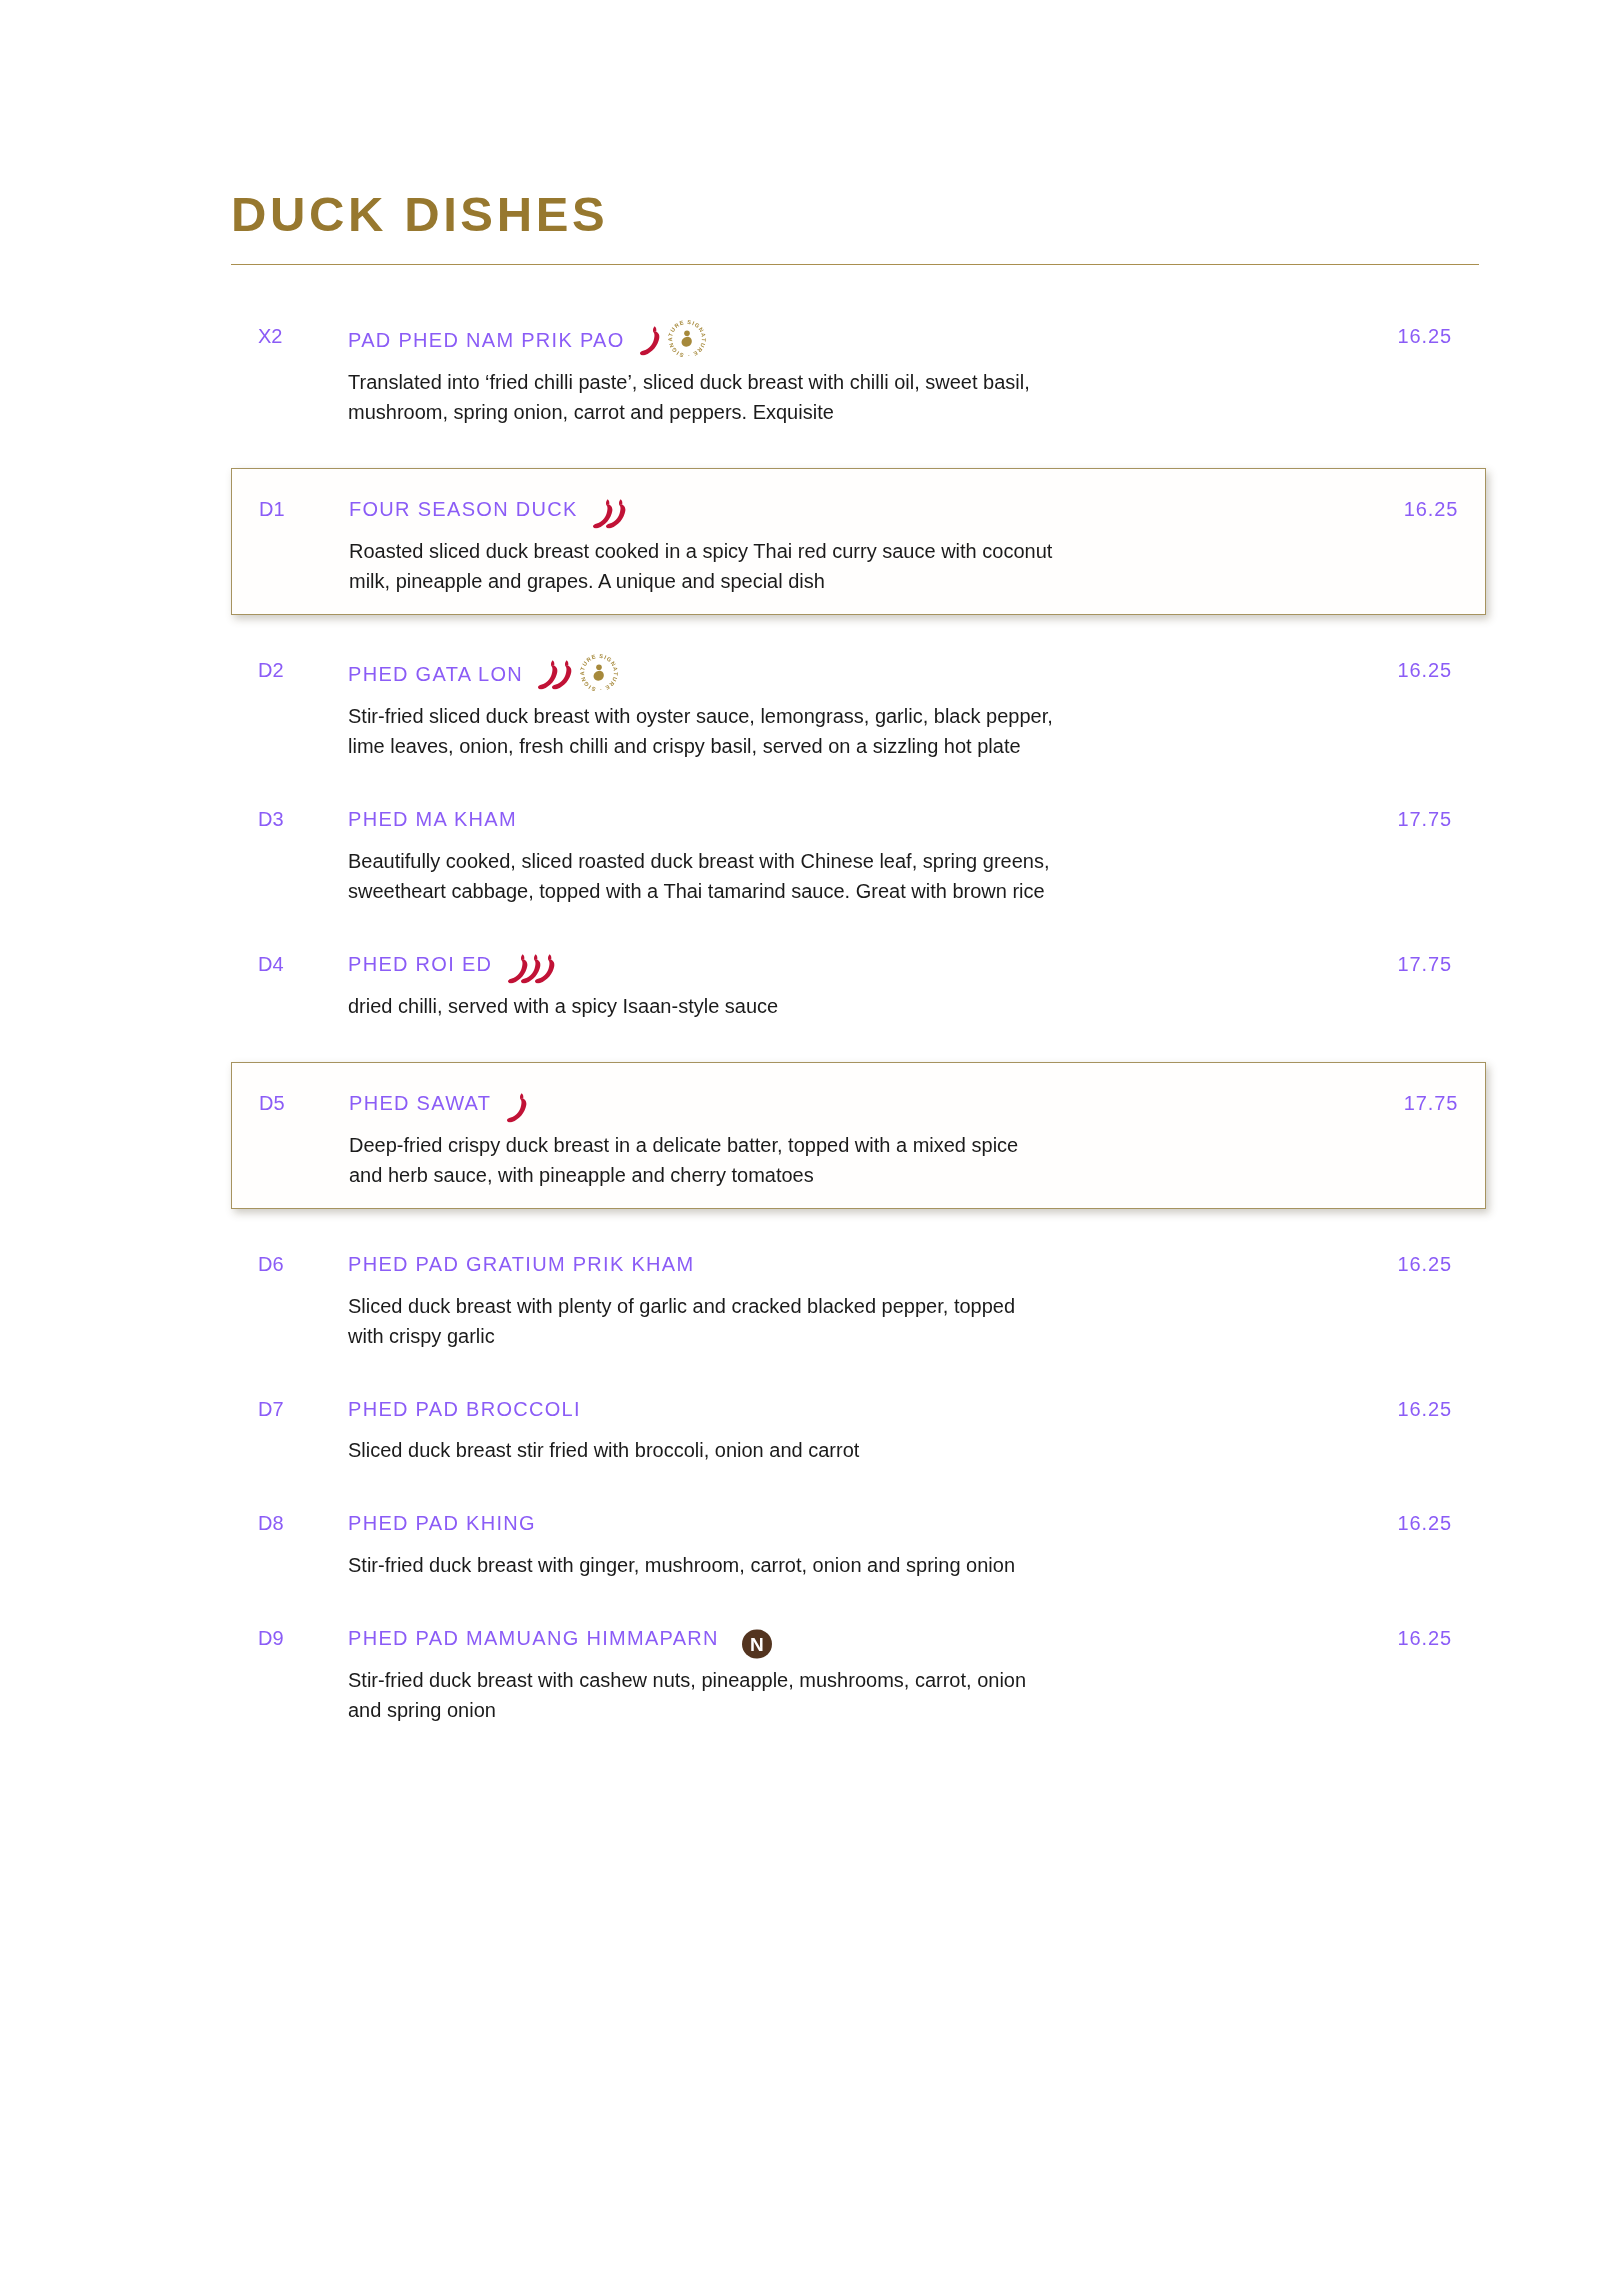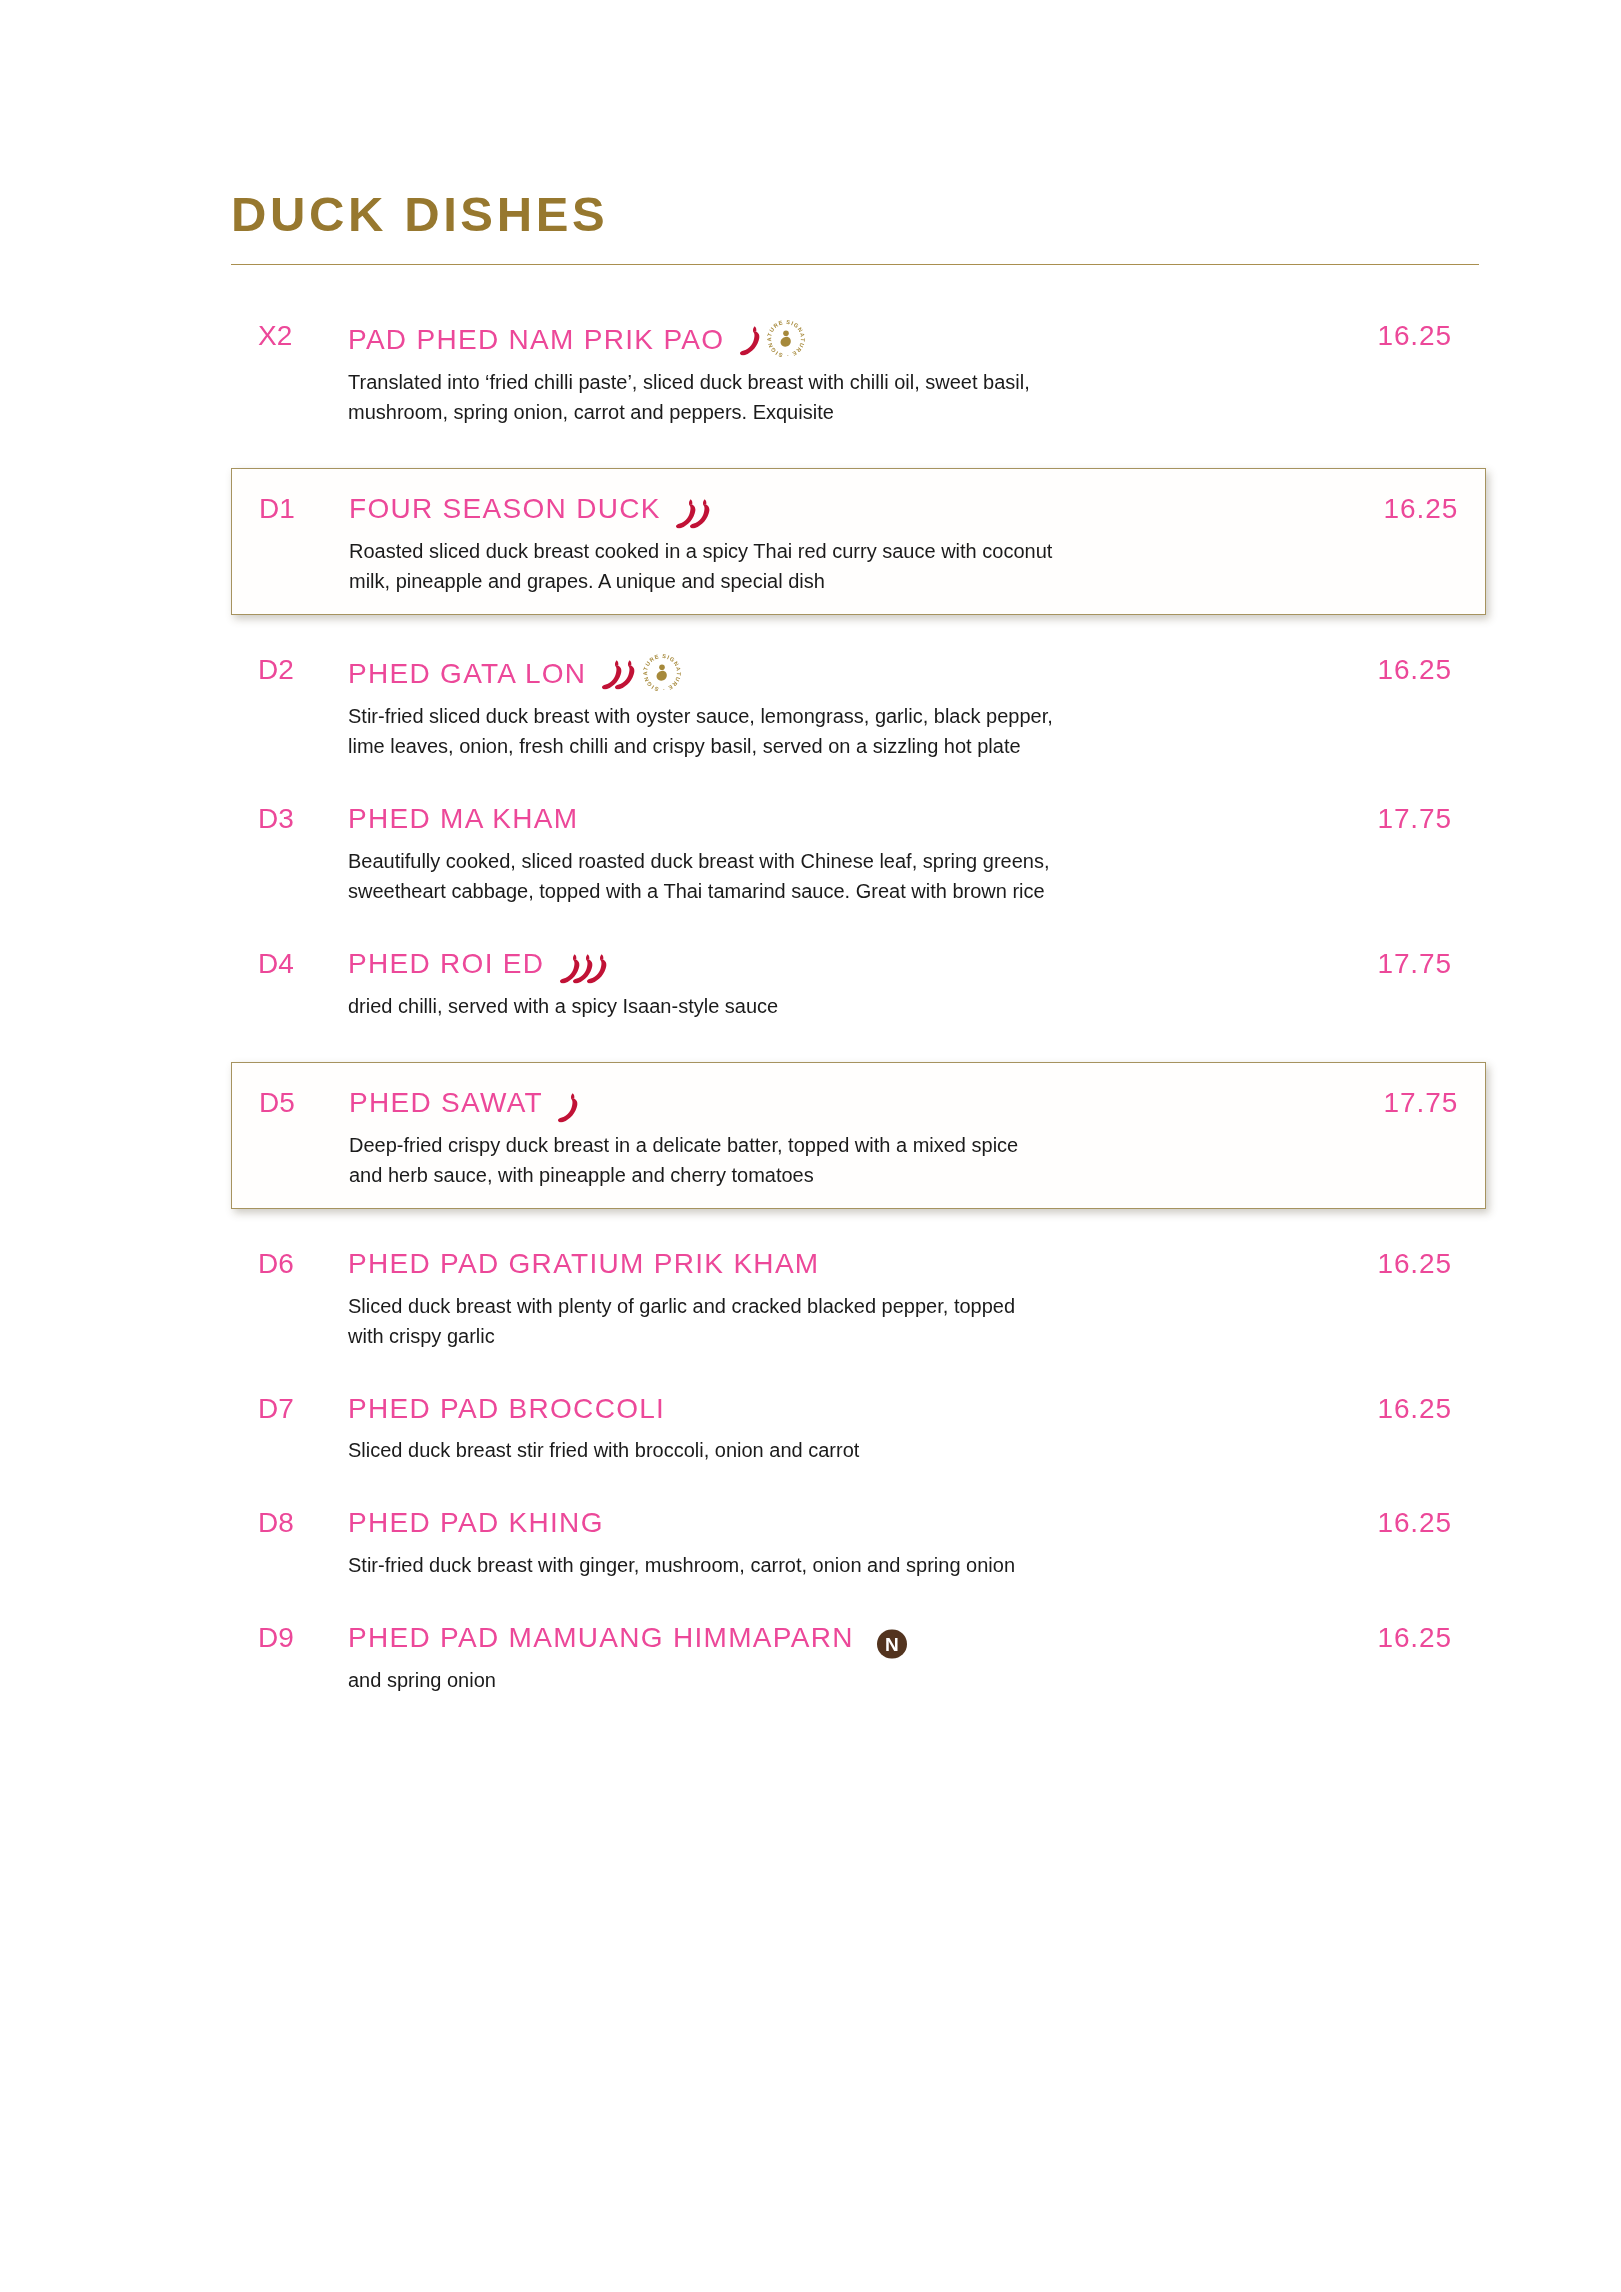--- a/index.html
+++ b/index.html
@@ -37,22 +37,22 @@
   }
   .row.boxed {
     border:1.8px solid #A6935F;
     box-shadow:2.7px 3.6px 8px rgba(90,80,55,0.30);
     padding:23px 27px 18px 27px;
     margin:0 -7.2px 38px 0;
     background:#fffefd;
   }
 
   .code, .name, .price {
-    color:#ec4899;
-    font-size:28px;
+    color:#8b5cf6;
+    font-size:20px;
     line-height:34px;
   }
   .name { letter-spacing:1.3px; }
   .price { text-align:right; letter-spacing:0.9px; }
 
   .name-line { display:flex; align-items:flex-end; }
   .icons { display:inline-flex; align-items:center; margin-left:14.3px; transform:translateY(2.7px); }
   .icons .chilli { width:21.5px; height:30px; }
   .icons .chilli + .chilli { margin-left:-8px; }
   .icons .sig { width:38px; height:38px; margin-left:7.2px; transform:translateY(-1.8px); }
@@ -271,20 +271,21 @@
     <div class="row">
       <div class="code">D9</div>
       <div>
         <div class="name-line">
           <span class="name">PHED PAD MAMUANG HIMMAPARN</span>
           <span class="icons">
             <span class="nut-badge">N</span>
           </span>
         </div>
         <div class="desc">
+          <div class="desc-line">Stir-fried duck breast with cashew nuts, pineapple, mushrooms, carrot, onion</div>
           <div class="desc-line">and spring onion</div>
         </div>
       </div>
       <div class="price">16.25</div>
     </div>
 
   </div>
 </div>
 
 

